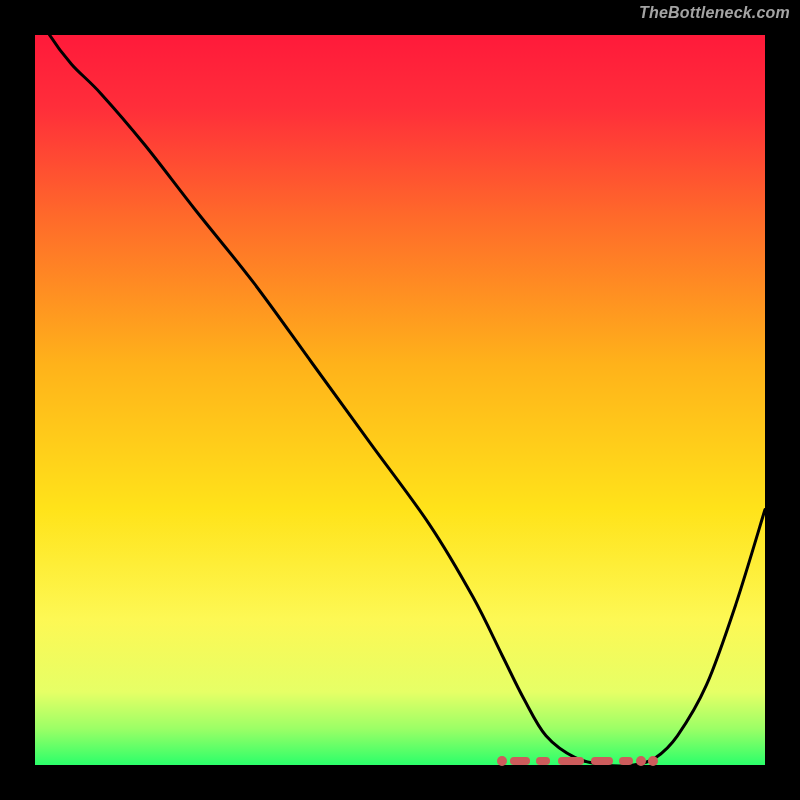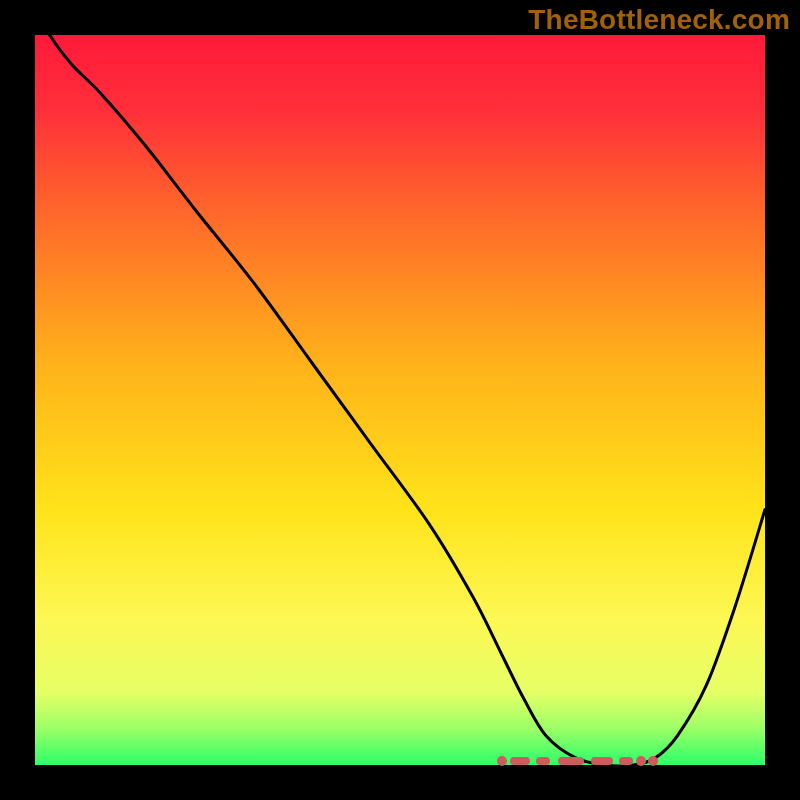--- a/index.html
+++ b/index.html
@@ -14,25 +14,26 @@
   .frame {
     position: relative;
     width: 800px;
     height: 800px;
     background: #000;
   }
   .watermark {
     position: absolute;
     top: 4px;
     right: 10px;
-    color: #a16207;
-    font-size: 28px;
+    color: #a3a3a3;
+    font-size: 16px;
     font-weight: 600;
     letter-spacing: 0.2px;
     z-index: 30;
+    font-style: italic;
   }
   .plot-outer {
     position: absolute;
     left: 35px;
     top: 35px;
     width: 730px;
     height: 730px;
     background: #000;
   }
   .plot-gradient {

